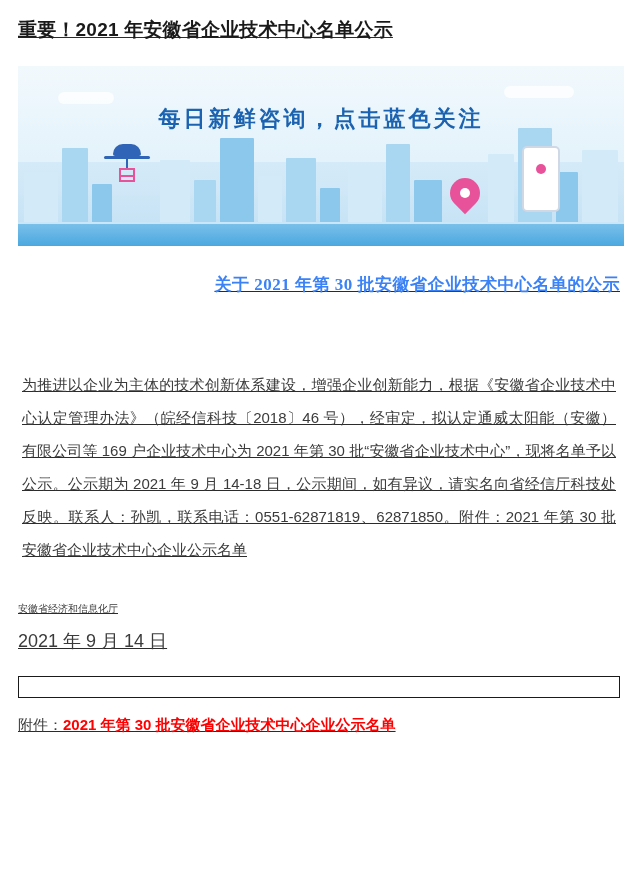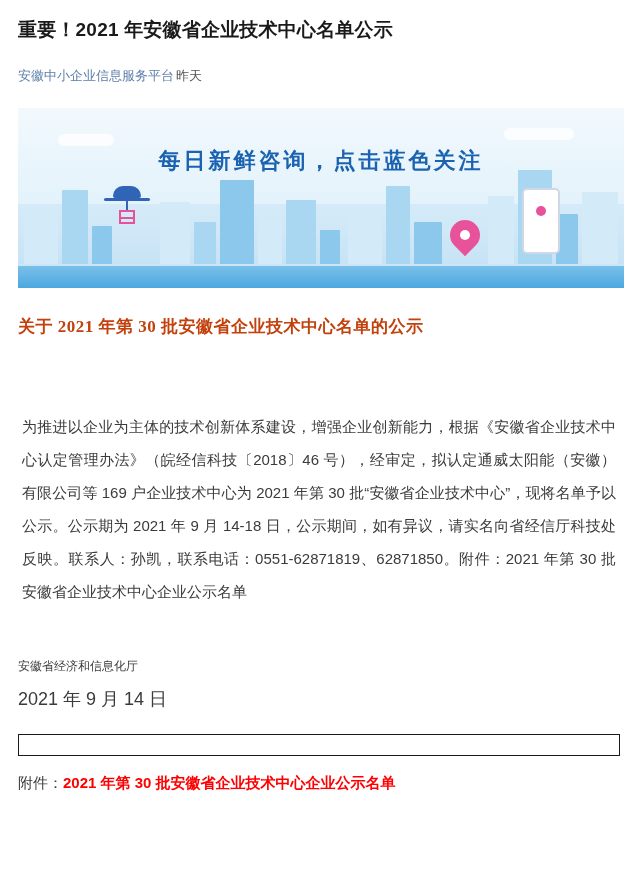--- a/index.html
+++ b/index.html
@@ -11,20 +11,21 @@
     width: 642px;
     min-height: 873px;
     font-family: "Liberation Sans", sans-serif;
     color: #2b2b2b;
     -webkit-font-smoothing: antialiased;
   }
   .page {
     width: 642px;
     box-sizing: border-box;
     padding: 10px 22px 0 18px;
+    text-decoration: underline;
   }
   .article-title {
     font-size: 19px;
     font-weight: bold;
     color: #1a1a1a;
     line-height: 28px;
     margin: 6px 0 0 0;
     letter-spacing: 0.2px;
   }
   .meta-row {
@@ -182,42 +183,42 @@
     background: #ffffff;
     opacity: .75;
     border-radius: 12px;
     height: 12px;
     z-index: 1;
   }
 
   
   .sub-title {
     margin-top: 26px;
-    text-align: left;
+    text-align: right;
     font-family: "Liberation Serif", serif;
     font-size: 17px;
     font-weight: bold;
-    color: #c2410c;
+    color: #3b82f6;
     line-height: 26px;
     letter-spacing: 0.5px;
   }
 
   .body-block {
     margin-top: 70px;
   }
   .para {
     font-size: 15px;
     line-height: 33px;
     color: #3b3b3b;
     text-align: justify;
     margin: 4px;
   }
   .signature {
-    margin-top: 42px;
-    font-size: 12px;
+    margin-top: 26px;
+    font-size: 10px;
     line-height: 33px;
     color: #3b3b3b;
   }
   .sign-date {
     font-size: 18px;
     line-height: 33px;
     color: #3b3b3b;
   }
 
   .attachment-bar {
@@ -240,23 +241,20 @@
     text-align: center;
   }
 </style>
 </head>
 <body>
 
 <div class="page">
 
   <h1 class="article-title">重要！2021 年安徽省企业技术中心名单公示</h1>
 
-  <div class="meta-row">
-    <span class="meta-account">安徽中小企业信息服务平台</span><span class="meta-time">昨天</span>
-  </div>
 
   <div class="banner">
     <div class="sky"></div>
 
     <div class="cloud" style="left:40px; top:26px; width:56px;"></div>
     <div class="cloud" style="left:486px; top:20px; width:70px;"></div>
 
     <div class="headline">每日新鲜咨询，点击蓝色关注</div>
 
     <div class="bld lt" style="left:6px;  width:34px; height:52px;"></div>

